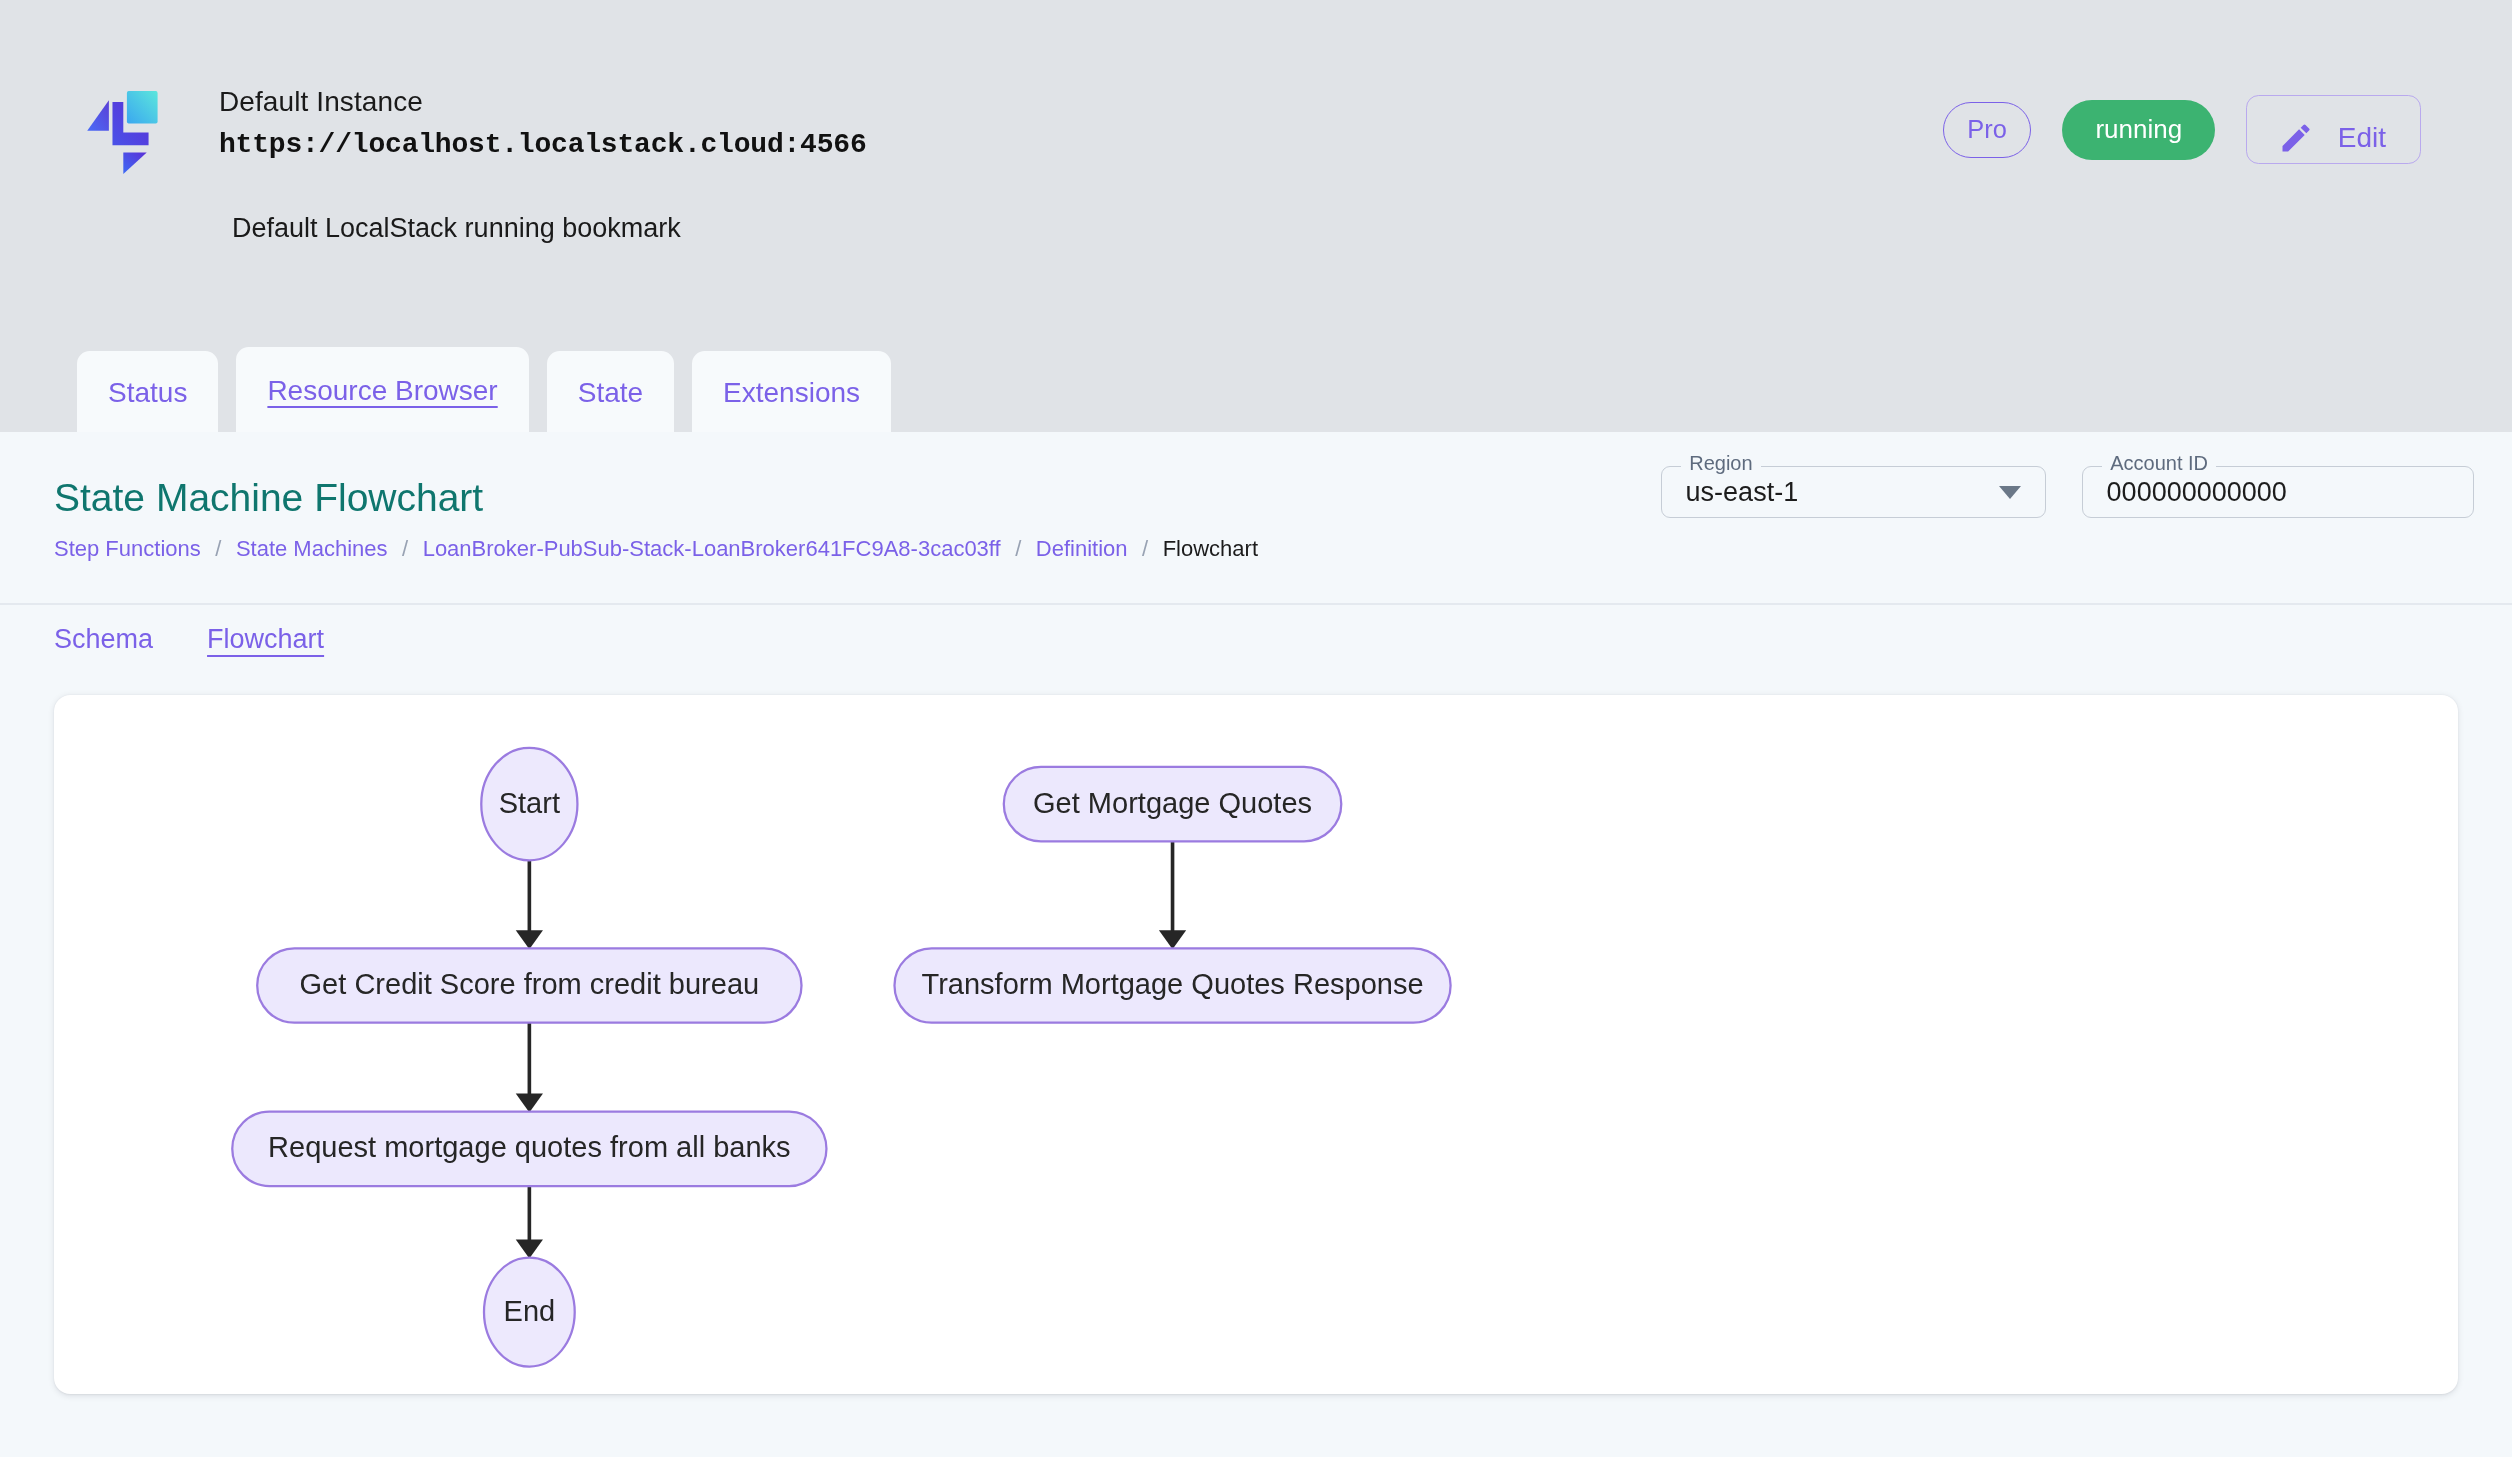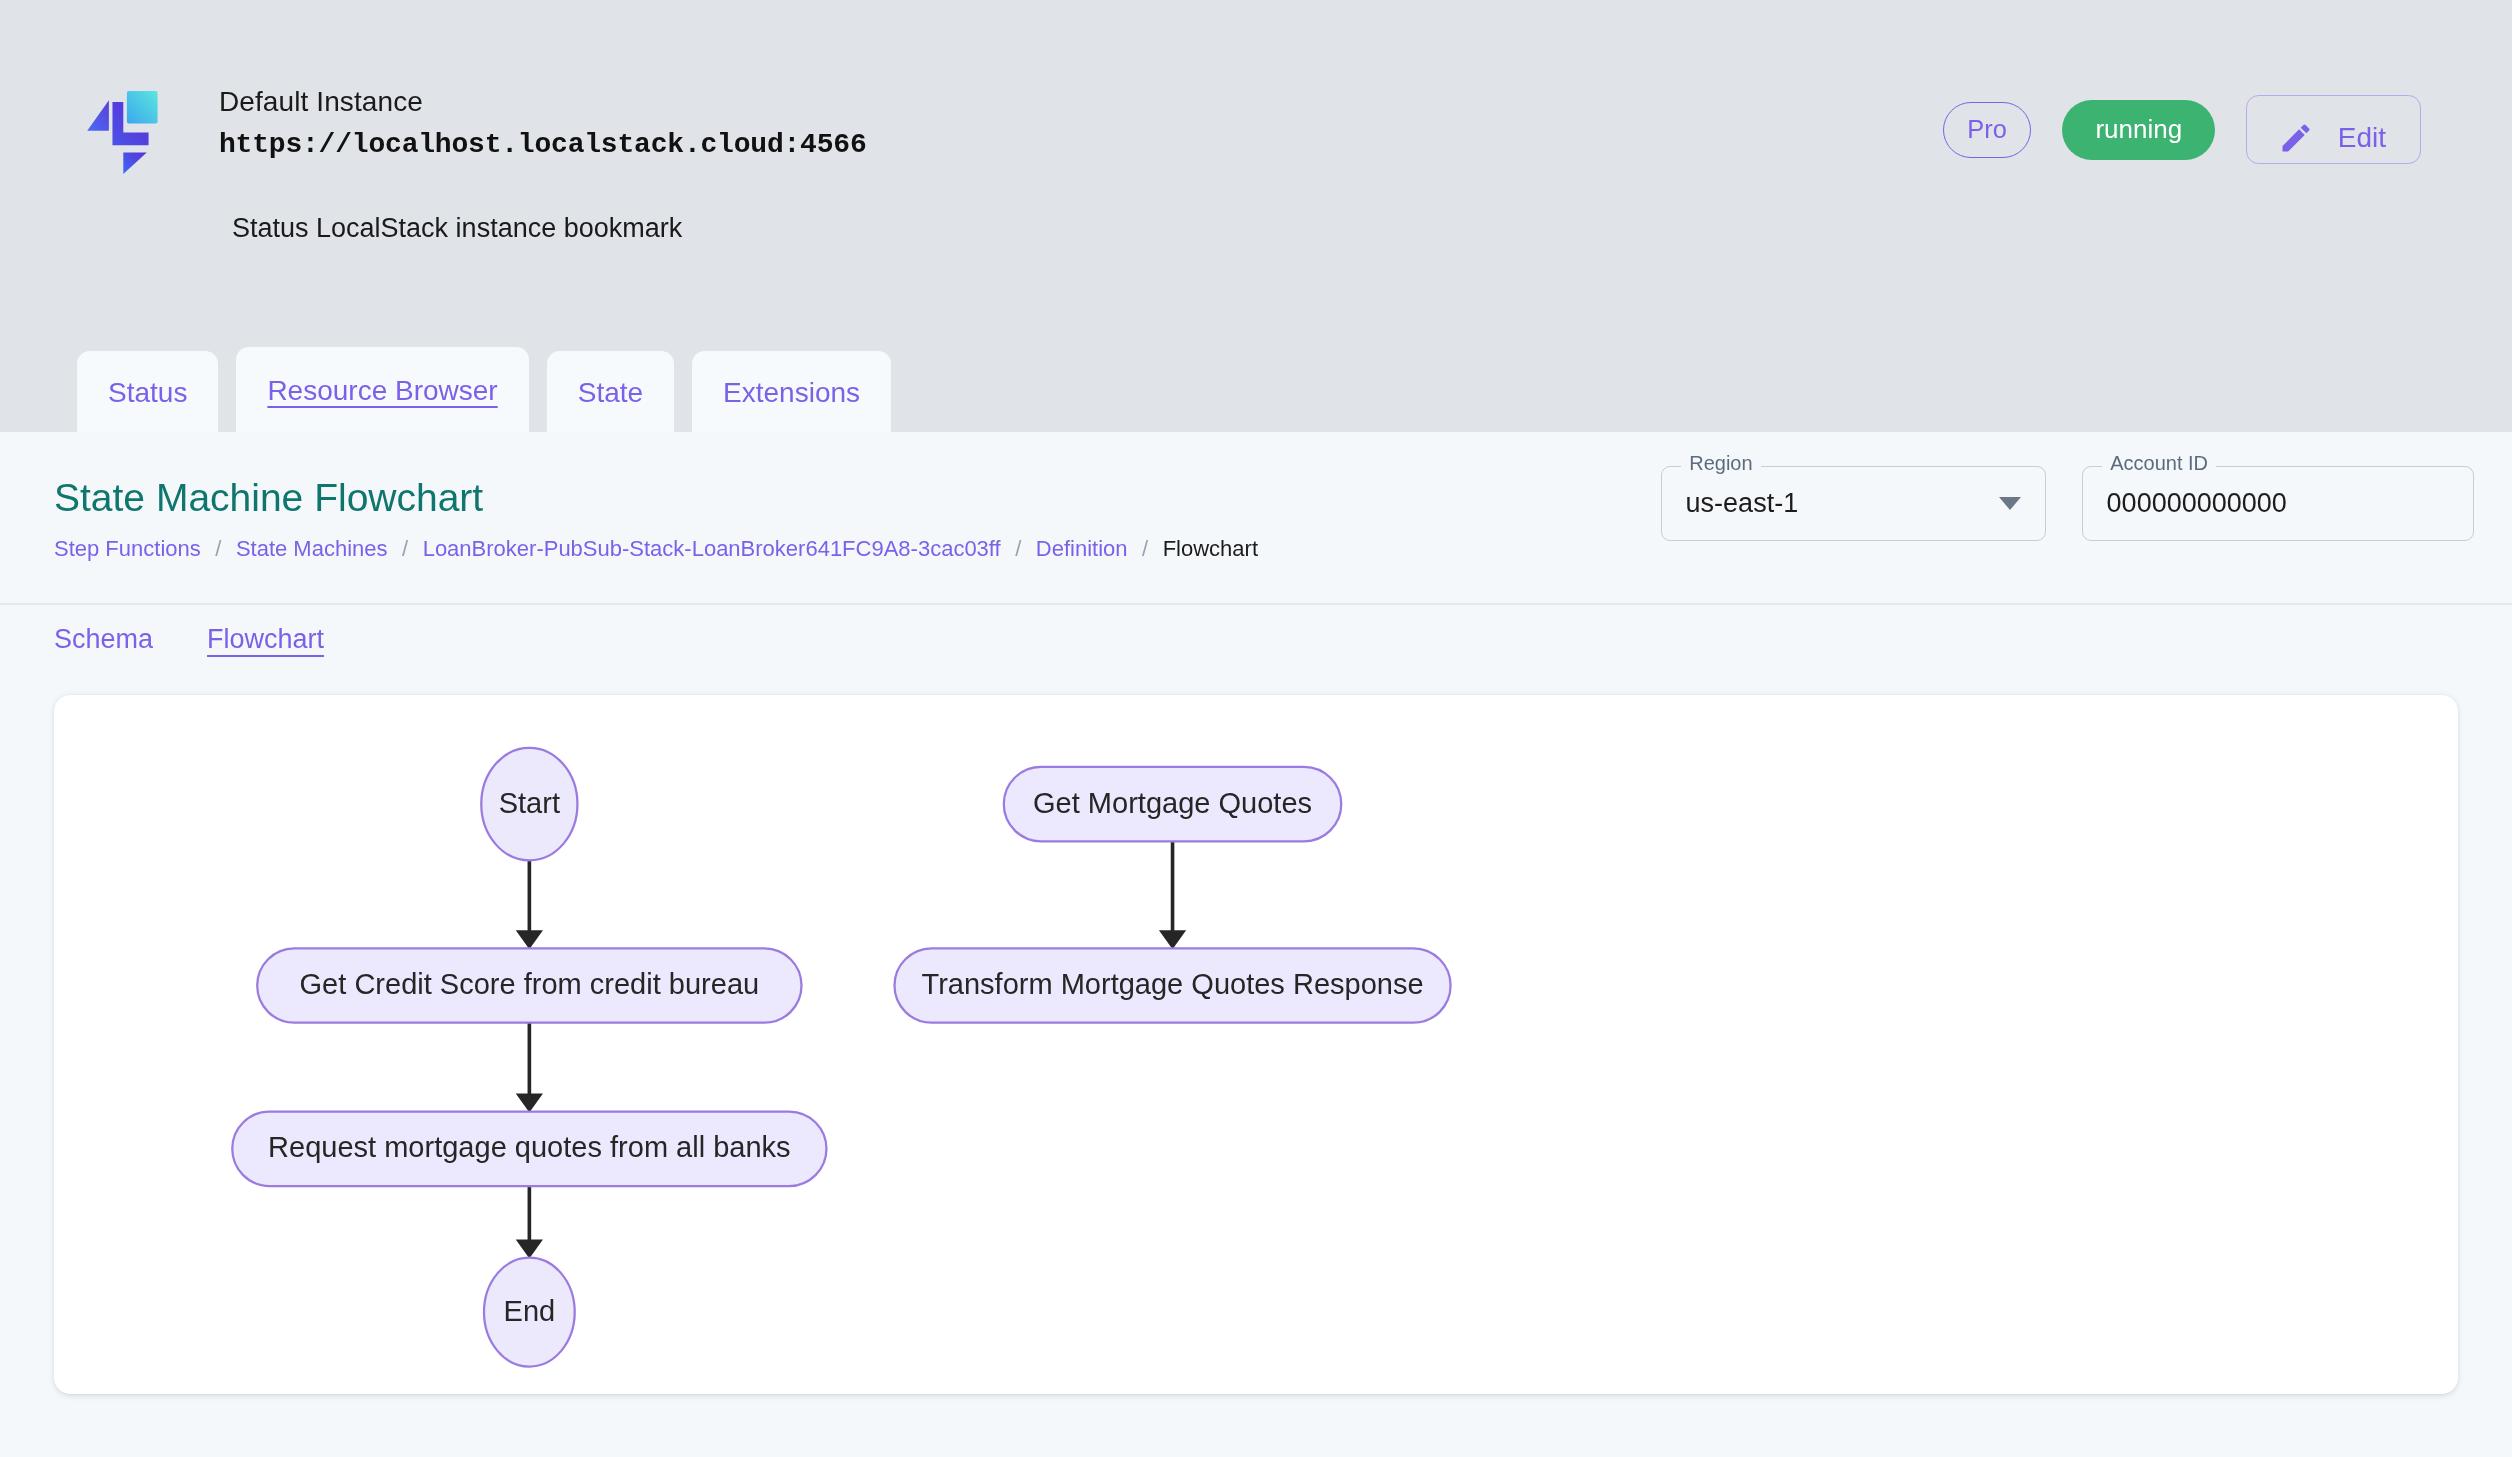--- a/index.html
+++ b/index.html
@@ -92,21 +92,21 @@
   .crumb { color: #7B61E8; cursor: pointer; }
   .crumb.current { color: #1c1c1c; cursor: default; }
   .crumb-sep { color: #98a2b3; margin: 0 14.5px; }
 
   .selectors {
     position: absolute; right: 38px; top: 34px;
     display: flex; align-items: center; gap: 36px;
   }
   .field { position: relative; height: 73px; }
   .field-box {
-    height: 75px; border: 1.8px solid #C6CDD6; border-radius: 9px;
+    height: 52px; border: 1.8px solid #C6CDD6; border-radius: 9px;
     display: flex; align-items: center; padding: 0 23.6px;
     background: transparent;
   }
   .field-label {
     position: absolute; left: 20px; top: -13.6px;
     background: #F4F8FB; padding: 0 8.2px;
     font-size: 20px; color: #5e6b7e;
   }
   .field-value { font-size: 27px; color: #1c1c1c; }
   .region-field .field-box { width: 385px; justify-content: space-between; }
@@ -178,21 +178,21 @@
         <path d="M36 24 L48 24 L48 58 L76 58 L76 72 L36 72 Z" fill="url(#g3)"></path>
         <path d="M48 80 L74 80 L48 104 Z" fill="url(#g4)"></path>
       </svg>
     </div>
     <div class="instance-text">
       <div class="instance-name">Default Instance</div>
       <div class="instance-url">https://localhost.localstack.cloud:4566</div>
     </div>
   </div>
 
-  <div class="instance-desc">Status LocalStack instance bookmark</div>
+  <div class="instance-desc">Default LocalStack running bookmark</div>
 
   <div class="header-actions">
     <div class="pro-badge">Pro</div>
     <div class="running-badge">running</div>
     <div class="edit-btn">
       <span>
         <svg class="pencil" viewBox="0 0 24 24" xmlns="http://www.w3.org/2000/svg">
           <path d="M3 17.25V21h3.75L17.81 9.94l-3.75-3.75L3 17.25zM20.71 7.04a1 1 0 0 0 0-1.41l-2.34-2.34a1 1 0 0 0-1.41 0l-1.83 1.83 3.75 3.75 1.83-1.83z" fill="#7B61E8"></path>
         </svg>
       </span>

